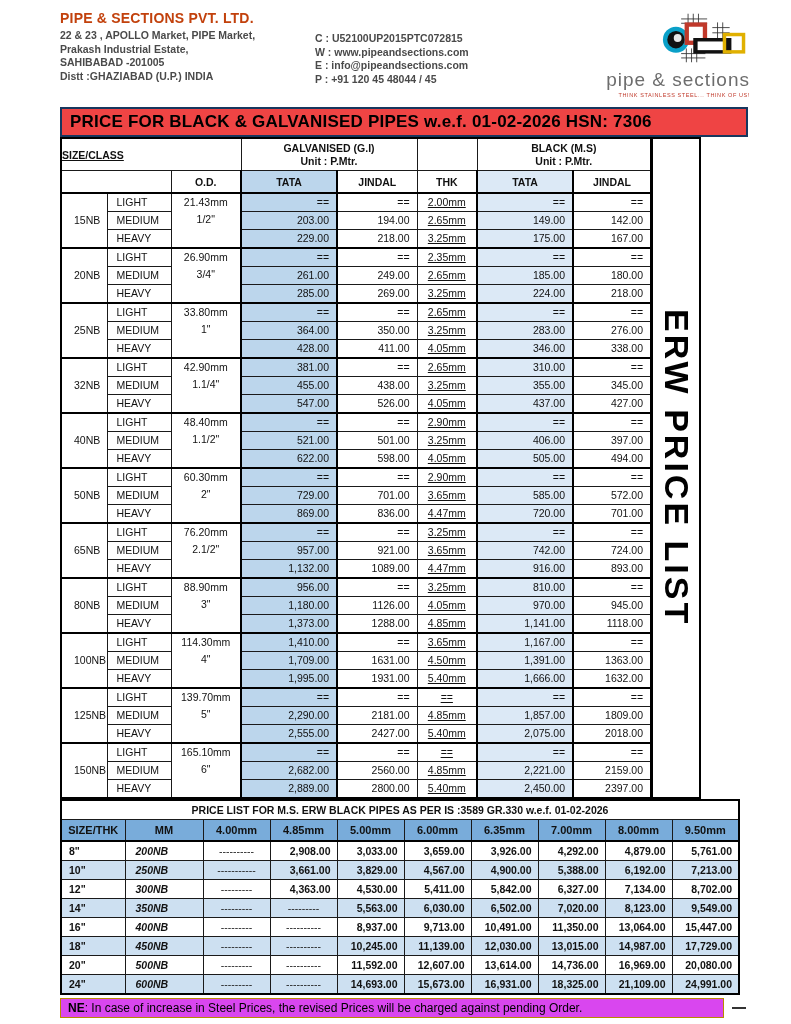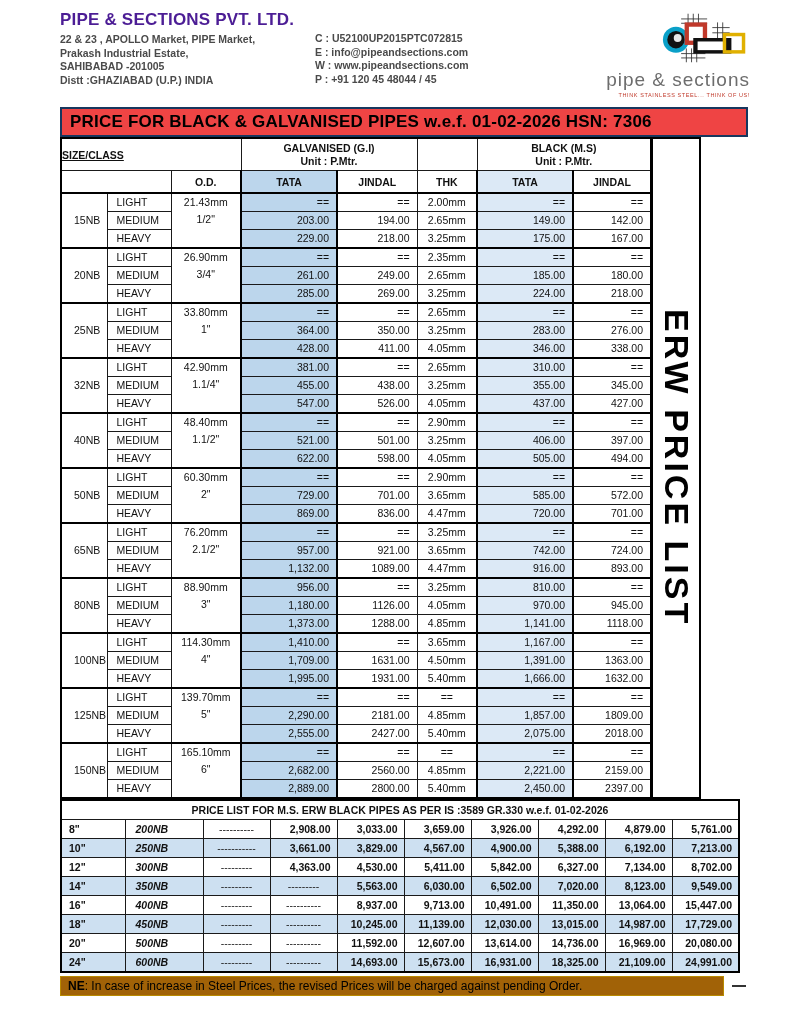--- a/index.html
+++ b/index.html
@@ -2,21 +2,21 @@
 <html><head>
 <meta charset="utf-8">
 <style>
   html,body{margin:0;padding:0;background:#fff;}
   body{width:791px;height:1024px;overflow:hidden;font-family:"Liberation Sans",sans-serif;color:#111;}
   .page{position:relative;width:791px;height:1024px;}
 
   
   .letterhead{display:flex;margin:10px 0 0 60px;width:690px;}
   .co-block{width:255px;}
-  .co-name{font-size:17px;font-weight:bold;color:#4c1d95;margin:0 0 3px 0;letter-spacing:.2px;}
+  .co-name{font-size:14px;font-weight:bold;color:#c2410c;margin:0 0 3px 0;letter-spacing:.2px;}
   .addr-line,.contact-line{font-size:10.5px;font-weight:bold;color:#4a4a4a;line-height:13.5px;}
   .contact-block{width:240px;padding-top:22px;}
   .brand-block{width:195px;text-align:right;padding-top:2px;}
   .brand-name{font-size:19px;color:#6d6d6d;letter-spacing:1px;margin-top:1px;}
   .brand-tag{font-size:5.5px;color:#c03a2b;letter-spacing:.6px;margin-top:1px;}
 
   
   .title-bar{margin:9px 0 0 60px;width:676px;background:#ef4444;border:2px solid #17375e;
     font-size:17px;font-weight:bold;color:#000;padding:3px 0 3px 8px;letter-spacing:.2px;}
 
@@ -33,38 +33,38 @@
   .row1 th{height:31px;}
   .c-gtata{background:#bcd6ec;border-left:2px solid #000 !important;border-right:2px solid #000 !important;}
   .c-mtata{background:#dce9f6;border-left:2px solid #000 !important;border-right:2px solid #000 !important;}
   .upper tbody td{height:17px;line-height:17px;}
   .upper tbody tr.group-start td{border-top:2px solid #000;}
   td.nb{text-align:left;padding-left:12px;vertical-align:middle;font-size:10.5px;}
   td.cls{text-align:left;padding-left:9px;}
   td.od{vertical-align:top;text-align:center;}
   td.od div{height:17px;line-height:17px;}
   td.num{text-align:right;padding-right:7px;}
-  td.thk{text-align:center;}
+  td.thk{text-align:center;text-decoration:underline;}
   .erw-col{width:46px;border:2px solid #000;border-left:1px solid #000;display:flex;align-items:center;justify-content:center;}
   .erw-text{writing-mode:vertical-rl;font-size:34px;font-weight:bold;letter-spacing:3px;color:#000;white-space:nowrap;}
 
   
   .lower{margin-left:60px;width:680px;border:2px solid #000;}
   .lower td,.lower th{border:1px solid #1a1a1a;font-size:10.5px;padding:0;height:18px;line-height:18px;overflow:hidden;}
   .ms-title{font-weight:bold;text-align:center;font-size:11.5px;height:16px;line-height:16px;}
   .lower .hdr td{background:#79acda;font-weight:bold;text-align:center;font-size:11px;height:20px;line-height:20px;border-bottom:2px solid #000;}
   .lower td.size{font-weight:bold;text-align:left;padding-left:7px;}
   .lower td.mm{font-weight:bold;text-align:left;padding-left:10px;font-style:italic;}
   .lower td.num{text-align:right;padding-right:6px;font-weight:bold;}
   .lower td.dash{text-align:center;color:#222;}
   .lower tr.alt td{background:#cde0f1;}
 
   
   .note-row{display:flex;align-items:center;margin:3px 0 0 60px;}
-  .note{width:655px;background:#a16207;border:1px solid #b98a00;font-size:12px;padding:2px 0 2px 7px;color:#000;}
+  .note{width:655px;background:#d946ef;border:1px solid #b98a00;font-size:12px;padding:2px 0 2px 7px;color:#000;}
   .note b{font-weight:bold;}
   .note-dash{width:14px;height:2px;background:#333;margin-left:8px;}
 
   
   .brand-mark{height:52px;}
 </style>
 </head>
 <body>
 
 <div class="page">
@@ -74,22 +74,22 @@
       <div class="co-name">PIPE &amp; SECTIONS PVT. LTD.</div>
       <div id="addr-lines">
           <div class="addr-line">22 &amp; 23 , APOLLO Market, PIPE Market,</div>
           <div class="addr-line">Prakash Industrial Estate,</div>
           <div class="addr-line">SAHIBABAD -201005</div>
           <div class="addr-line">Distt :GHAZIABAD (U.P.) INDIA</div>
         </div>
     </div>
     <div class="contact-block" id="contact-lines">
         <div class="contact-line">C : U52100UP2015PTC072815</div>
+        <div class="contact-line">W : www.pipeandsections.com</div>
         <div class="contact-line">E : info@pipeandsections.com</div>
-        <div class="contact-line">W : www.pipeandsections.com</div>
         <div class="contact-line">P : +91 120 45 48044 / 45</div>
       </div>
     <div class="brand-block">
       <svg class="brand-mark" viewBox="0 0 120 60" width="110" height="52">
         <g stroke="#333" stroke-width="1">
           <line x1="52" y1="2" x2="52" y2="18"></line>
             <line x1="58" y1="2" x2="58" y2="18"></line>
             <line x1="64" y1="2" x2="64" y2="18"></line>
           <line x1="44" y1="8" x2="74" y2="8"></line>
             <line x1="44" y1="13" x2="74" y2="13"></line>
@@ -502,20 +502,32 @@
         <col>
         <col>
         <col>
         <col>
         <col>
     </colgroup>
     <tbody id="lower-body">
       <tr>
           <td class="ms-title" colspan="10">PRICE LIST FOR M.S. ERW BLACK PIPES  AS PER IS :3589 GR.330 w.e.f.  01-02-2026</td>
         </tr>
+    <tr class="hdr">
+          <td>SIZE/THK</td>
+          <td>MM</td>
+          <td>4.00mm</td>
+          <td>4.85mm</td>
+          <td>5.00mm</td>
+          <td>6.00mm</td>
+          <td>6.35mm</td>
+          <td>7.00mm</td>
+          <td>8.00mm</td>
+          <td>9.50mm</td>
+        </tr>
         <tr>
           <td class="size">8"</td>
           <td class="mm">200NB</td>
           <td class="dash">----------</td>
           <td class="num">2,908.00</td>
           <td class="num">3,033.00</td>
           <td class="num">3,659.00</td>
           <td class="num">3,926.00</td>
           <td class="num">4,292.00</td>
           <td class="num">4,879.00</td>

